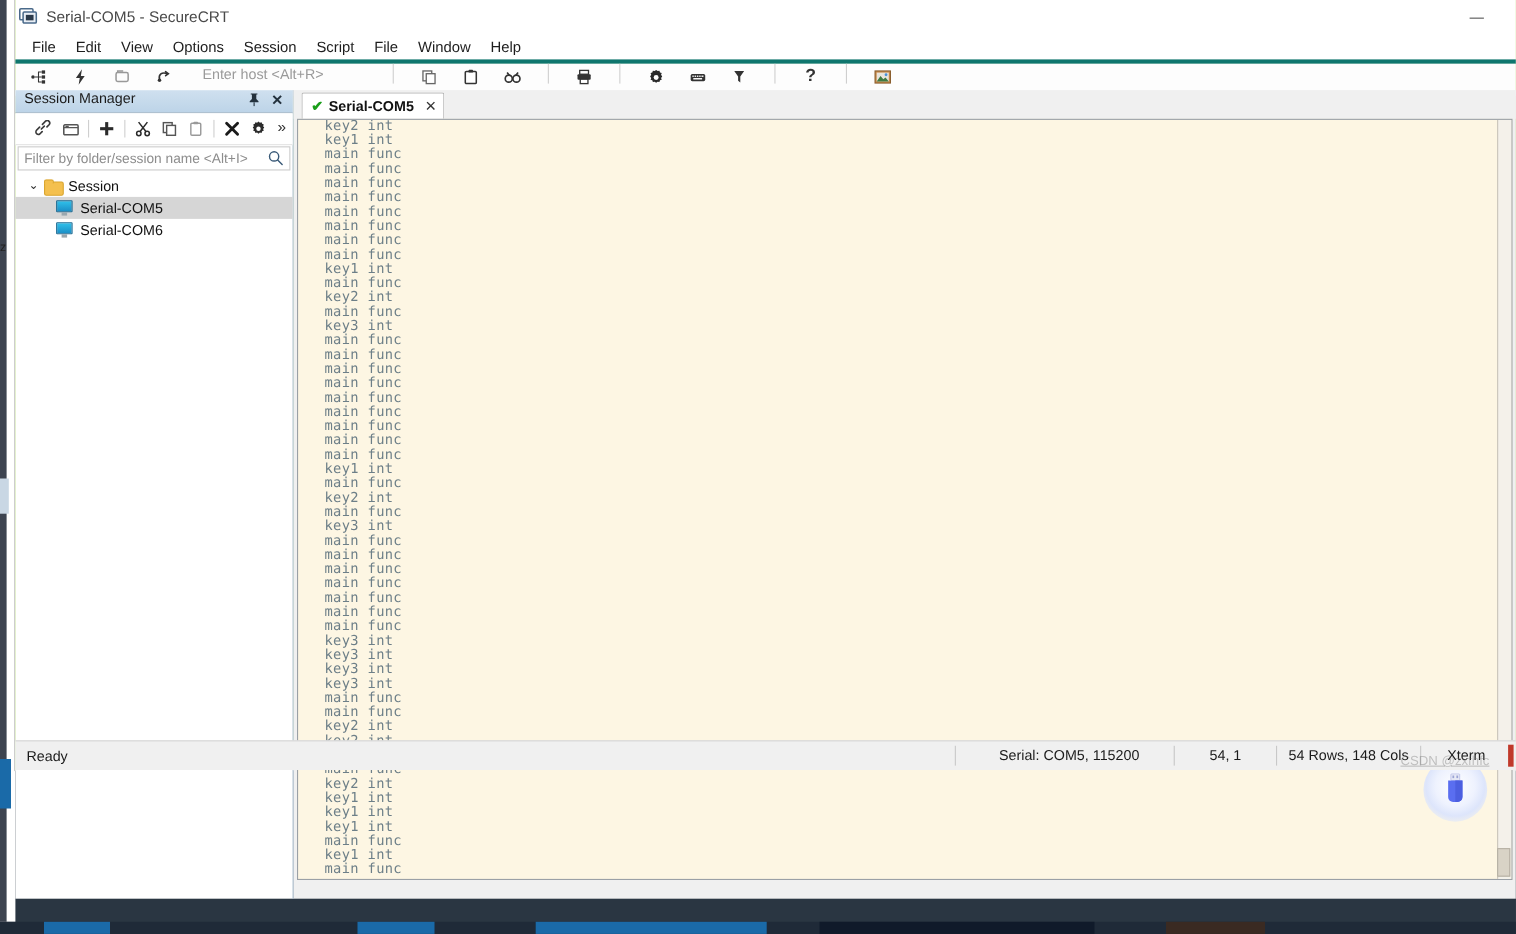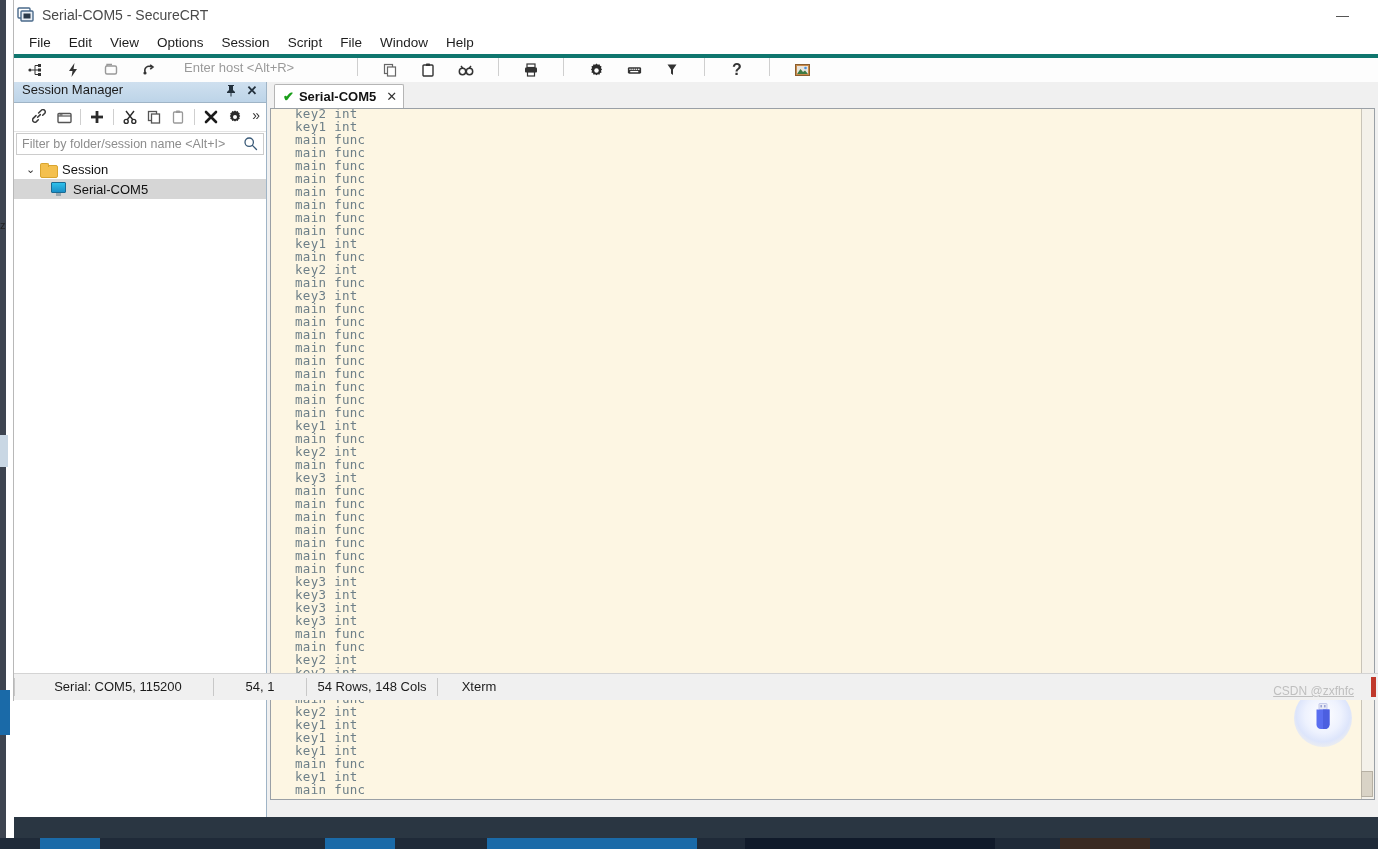--- a/index.html
+++ b/index.html
@@ -395,20 +395,27 @@
 
         <div class="tree-row indent selected">
           <span class="session-ico">
               <span class="scr"></span>
               <span class="stand"></span>
             </span>
           <span class="tree-label">Serial-COM5</span>
         </div>
 
 
+        <div class="tree-row indent">
+          <span class="session-ico">
+              <span class="scr"></span>
+              <span class="stand"></span>
+            </span>
+          <span class="tree-label">Serial-COM6</span>
+        </div>
       </div>
     </div>
 
     <div id="term-side">
 
       <div id="tab-strip">
         <div id="term-tab">
           <span id="tab-check">✔</span>
           <span id="tab-label">Serial-COM5</span>
           <span id="tab-close">✕</span>
@@ -481,20 +488,21 @@
               <path d="M3.5 6.5 h13 v15 a4.5 4.5 0 0 1 -4.5 4.5 h-4 a4.5 4.5 0 0 1 -4.5 -4.5 z" fill="#5a6ef0"></path>
               <path d="M10 6.5 h6.5 v15 a4.5 4.5 0 0 1 -4.5 4.5 H10 z" fill="#4c5fe0"></path>
             </svg>
           </div>
         </div>
       </div>
     </div>
   </div>
 
   <div id="status-bar">
+    <div id="status-ready">Ready</div>
     <div class="st-cell" id="st-serial">Serial: COM5, 115200</div>
     <div class="st-cell" id="st-cursor">54,  1</div>
     <div class="st-cell" id="st-dims">54 Rows, 148 Cols</div>
     <div class="st-cell" id="st-emul">Xterm</div>
     <div id="st-redmark"></div>
   </div>
   <div id="watermark">CSDN @zxfhfc</div>
 </div>
 
 </body></html>

